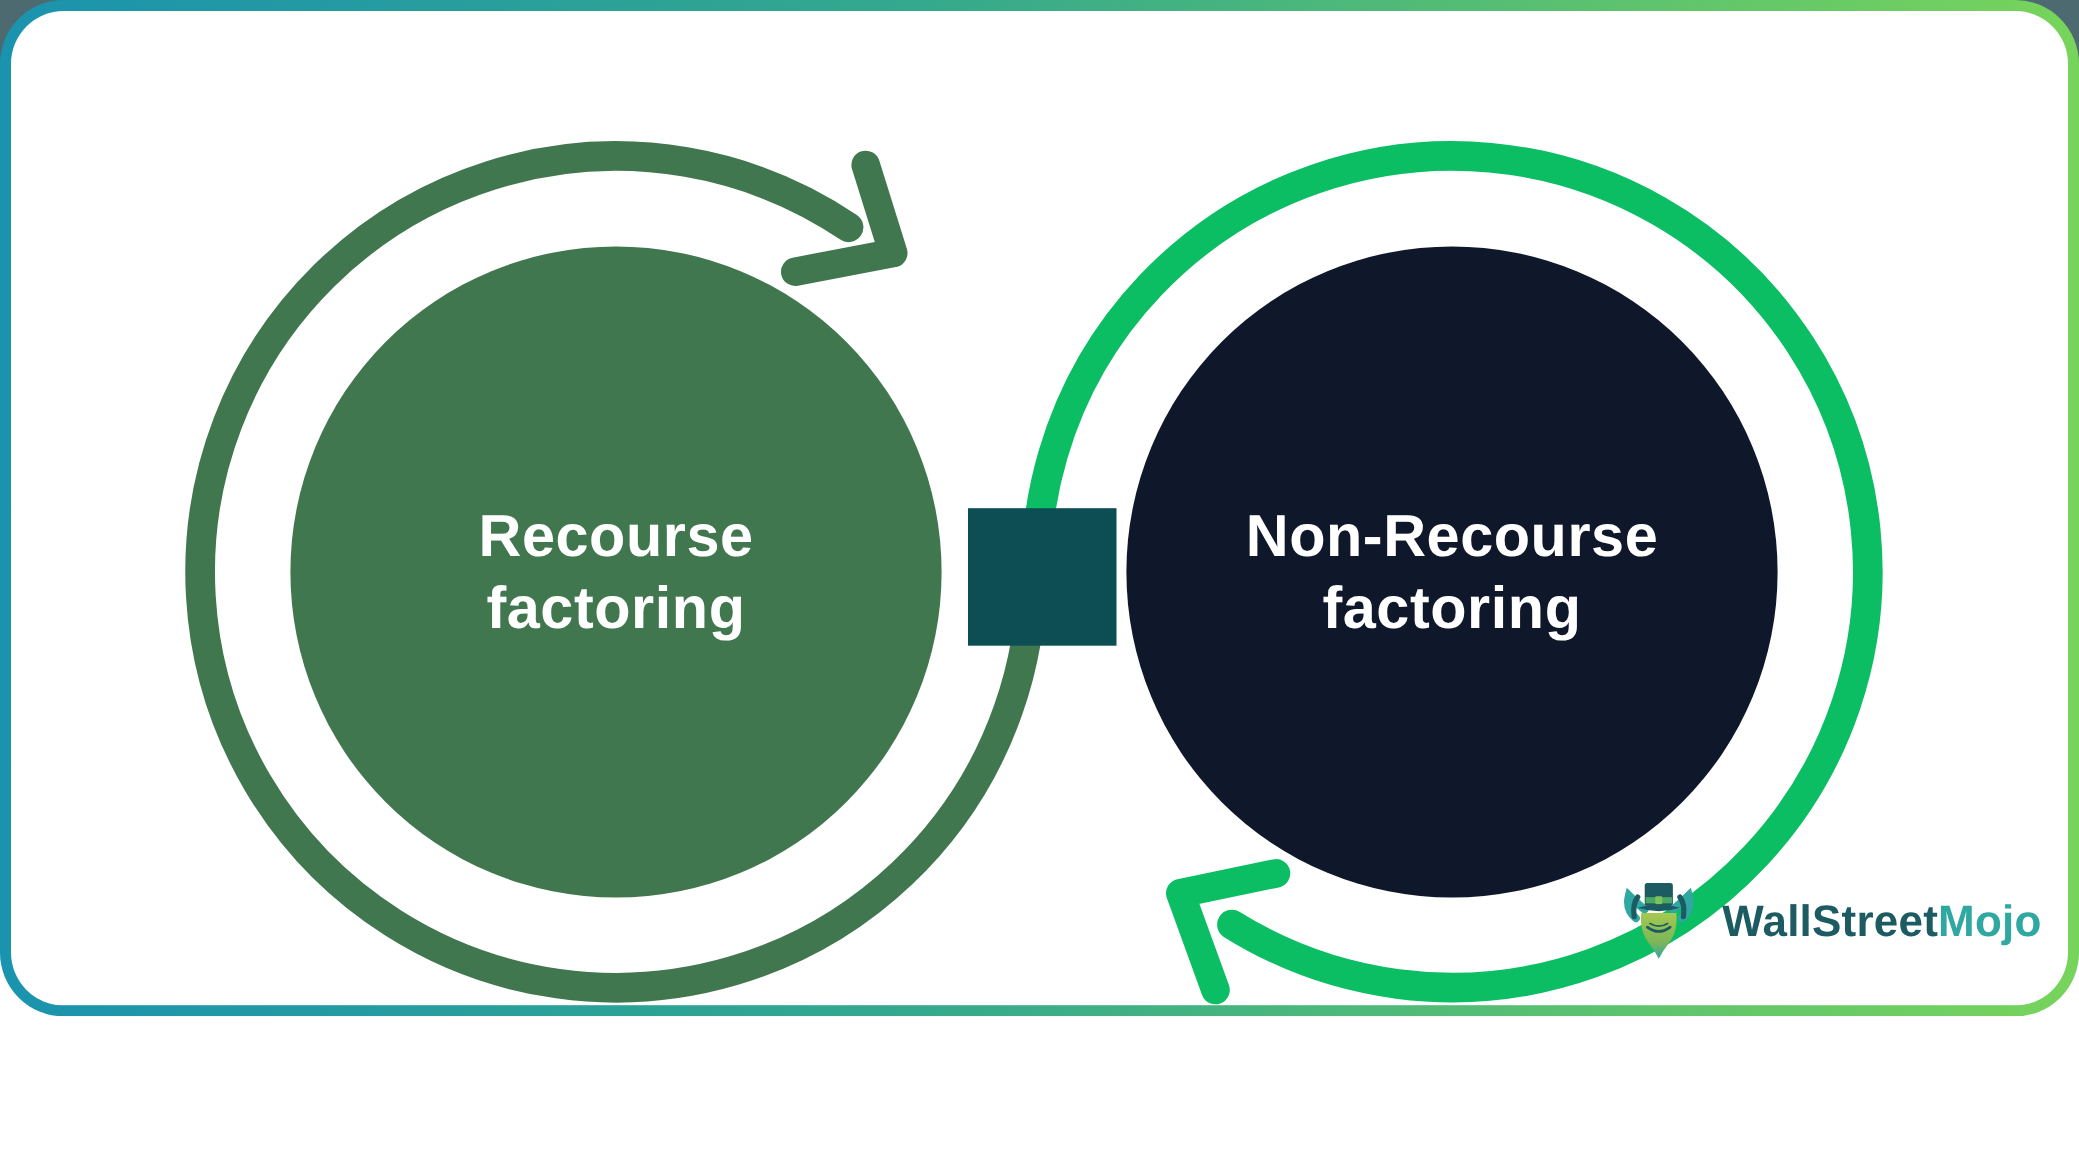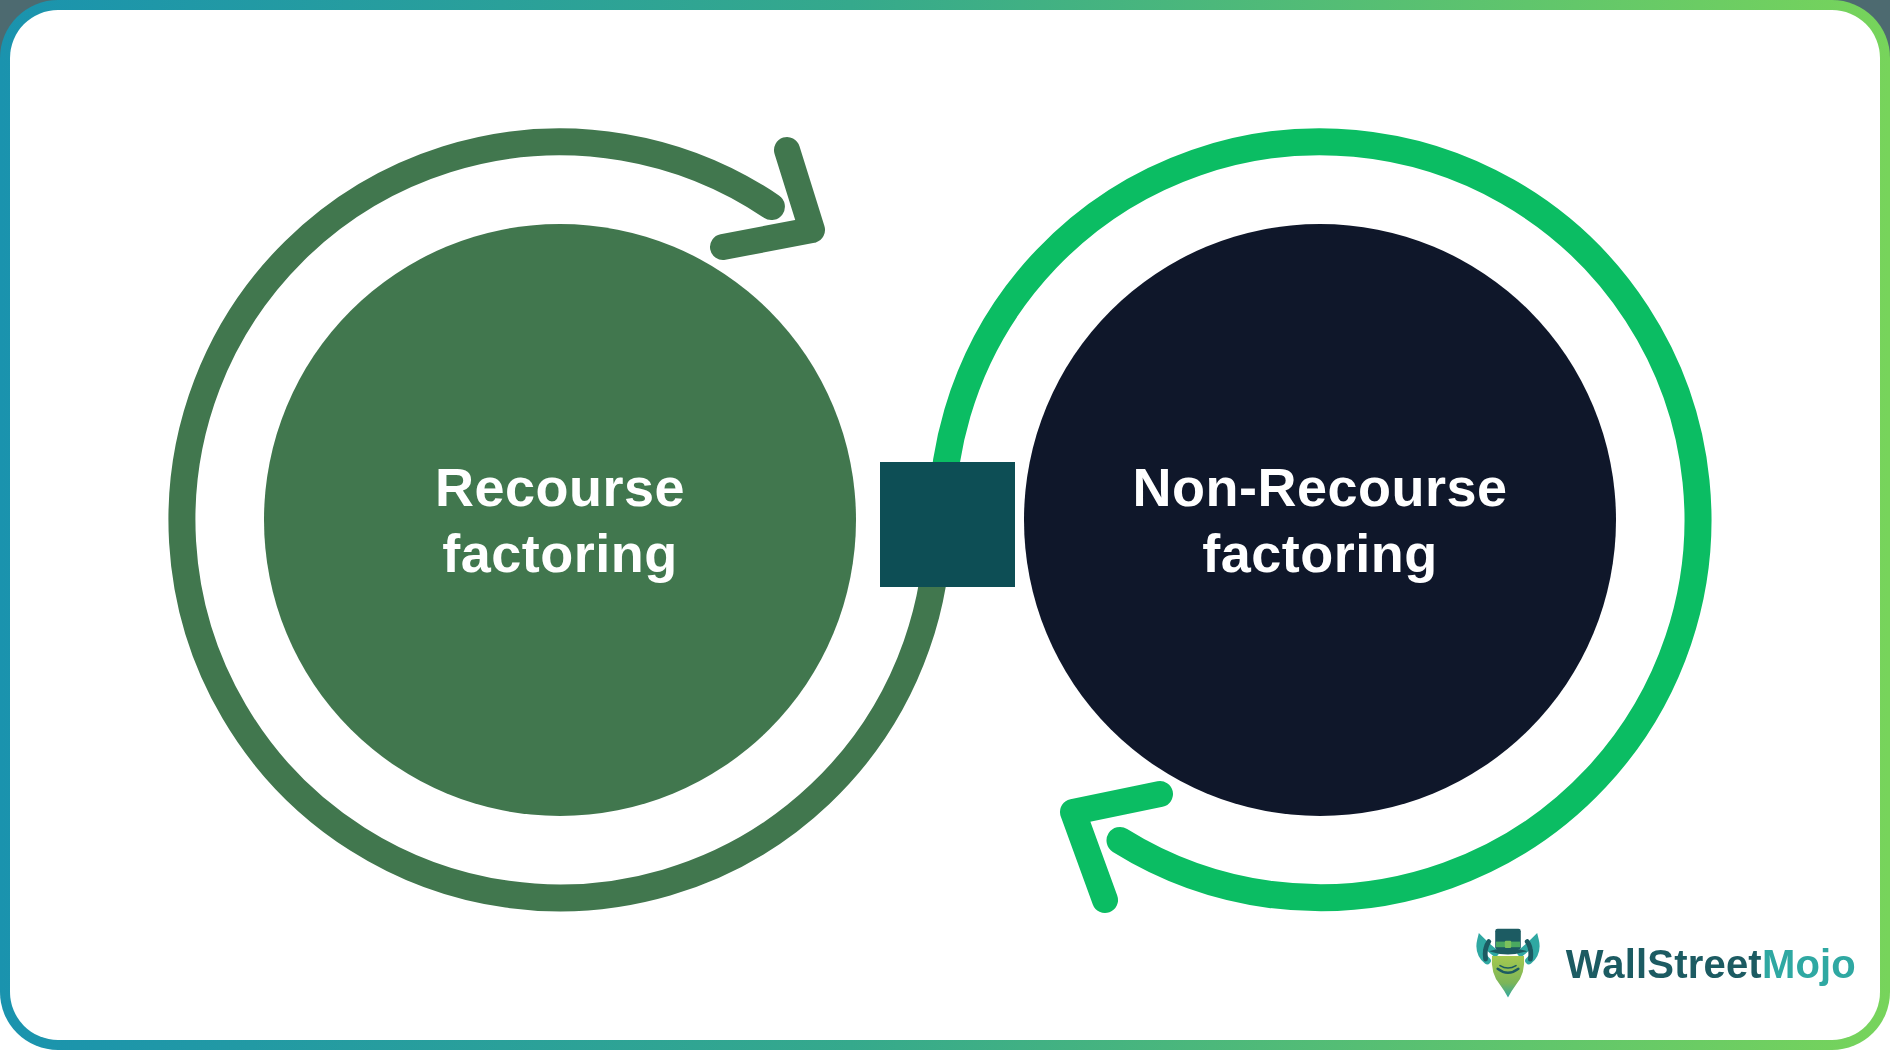--- a/index.html
+++ b/index.html
@@ -1,18 +1,18 @@
 <!DOCTYPE html>
 <html><head>
 <meta charset="utf-8">
 <style>
   html,body{margin:0;padding:0;background:#ffffff;}
   .stage{
     position:relative;
-    width:1890px;height:1050px;
+    width:1890px;height:924px;
     overflow:hidden;
     font-family:"Liberation Sans", sans-serif;
     background:#ffffff;
   }
   
   .corner-bg{
     position:absolute;top:0;left:0;right:0;height:66px;
     background:#4d6a70;z-index:0;
   }
   

